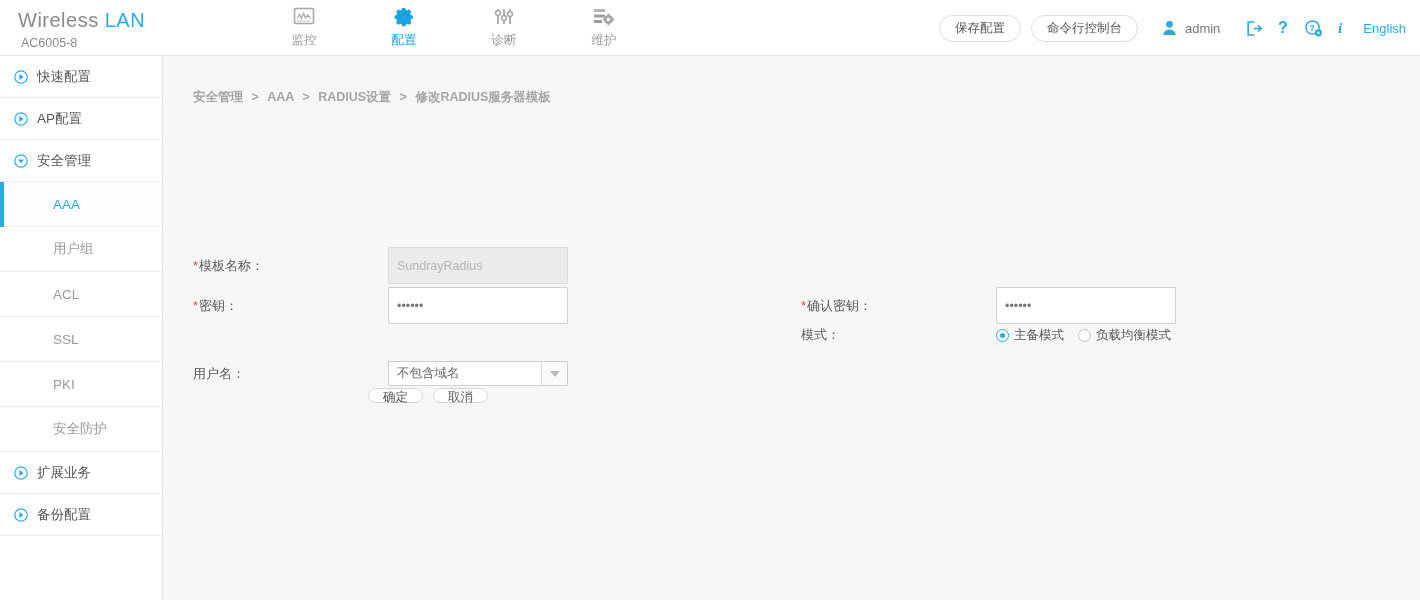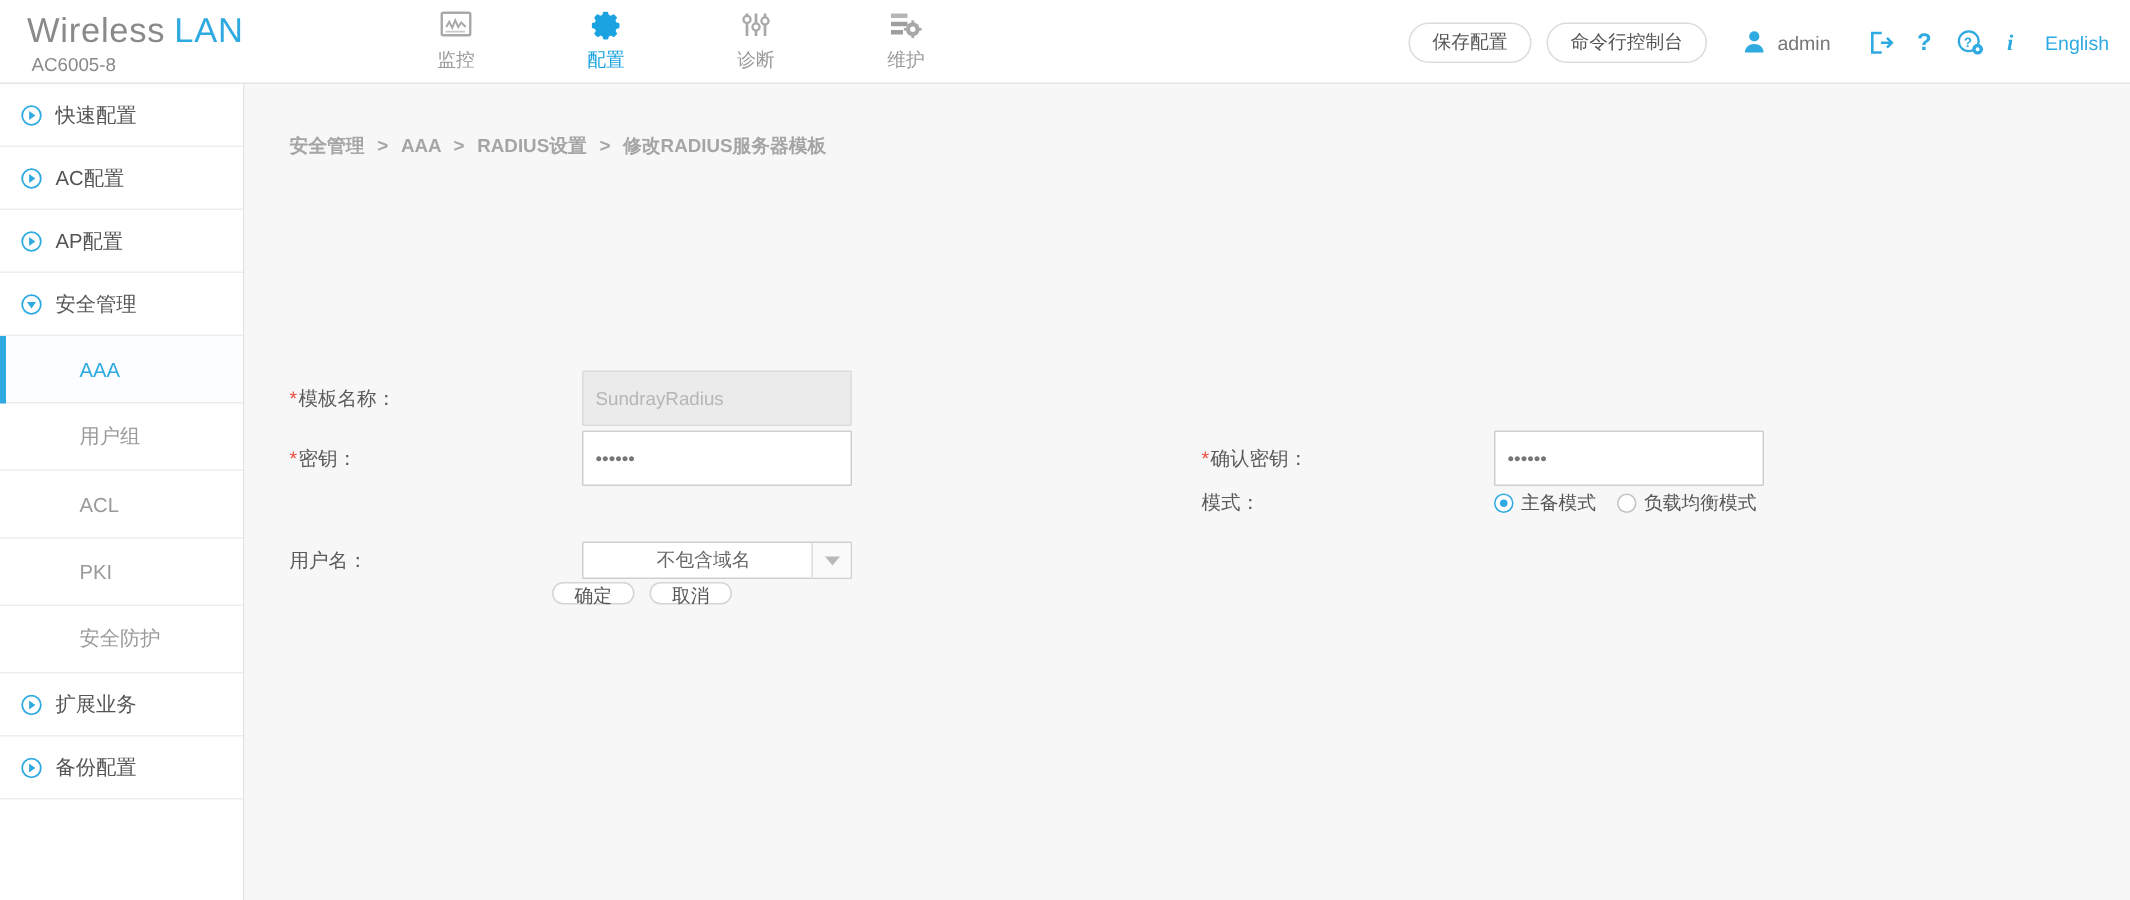--- a/index.html
+++ b/index.html
@@ -15,21 +15,21 @@
   
   .header {
     position: relative;
     height: 56px;
     background: #ffffff;
     border-bottom: 1px solid #e3e3e3;
     display: flex;
     align-items: flex-start;
   }
   .brand { width: 250px; padding: 4px 0 0 18px; }
-  .brand-title { font-size: 23px; font-weight: 400; color: #8a8a8a; letter-spacing: .5px; line-height: 32px; }
+  .brand-title { font-size: 20px; font-weight: 400; color: #8a8a8a; letter-spacing: .5px; line-height: 32px; }
   .brand-title .lan { color: #2eaae1; margin-left: 6px; }
   .brand-model { font-size: 12.5px; color: #8a8a8a; line-height: 14px; padding-left: 3px; }
 
   .topnav { display: flex; align-items: flex-end; gap: 44px; margin-left: 26px; padding-top: 3px; }
   .topnav-item {
     width: 56px;
     text-align: center;
     cursor: pointer;
     color: #9a9a9a;
   }
@@ -137,21 +137,21 @@
 
   .select-box {
     width: 180px; height: 25px;
     border: 1px solid #cfcfcf;
     background: #fff;
     display: flex; align-items: center;
     font-size: 12.5px; color: #666;
     cursor: pointer;
     border-radius: 1px;
   }
-  .select-box .val { padding-left: 8px; flex: 1; text-align: center; }
+  .select-box .val { padding-left: 8px; flex: 1; }
   .select-box .arrow {
     width: 26px; height: 23px;
     border-left: 1px solid #dcdcdc;
     background: #fafafa;
     display: flex; align-items: center; justify-content: center;
   }
   .tri-down {
     width: 0; height: 0;
     border-left: 5px solid transparent;
     border-right: 5px solid transparent;
@@ -306,29 +306,20 @@
     <div class="nav-row">
       <span class="caret">
         <svg width="14" height="14" viewBox="0 0 14 14">
             <circle cx="7" cy="7" r="6.2" fill="none" stroke="#2eaae1" stroke-width="1.2"></circle>
             <polygon points="5.4,4 9.6,7 5.4,10" fill="#2eaae1"></polygon>
           </svg>
       </span>
       <span>快速配置</span>
     </div>
 
-    <div class="nav-row">
-      <span class="caret">
-        <svg width="14" height="14" viewBox="0 0 14 14">
-            <circle cx="7" cy="7" r="6.2" fill="none" stroke="#2eaae1" stroke-width="1.2"></circle>
-            <polygon points="5.4,4 9.6,7 5.4,10" fill="#2eaae1"></polygon>
-          </svg>
-      </span>
-      <span>AC配置</span>
-    </div>
 
     <div class="nav-row">
       <span class="caret">
         <svg width="14" height="14" viewBox="0 0 14 14">
             <circle cx="7" cy="7" r="6.2" fill="none" stroke="#2eaae1" stroke-width="1.2"></circle>
             <polygon points="5.4,4 9.6,7 5.4,10" fill="#2eaae1"></polygon>
           </svg>
       </span>
       <span>AP配置</span>
     </div>
@@ -346,20 +337,23 @@
     <div class="nav-sub-wrap">
       <div class="nav-sub active">
         <span>AAA</span>
       </div>
     </div>
     <div class="nav-sub">
       <span>用户组</span>
     </div>
     <div class="nav-sub">
       <span>ACL</span>
+    </div>
+    <div class="nav-sub">
+      <span>SSL</span>
     </div>
     <div class="nav-sub">
       <span>PKI</span>
     </div>
     <div class="nav-sub">
       <span>安全防护</span>
     </div>
 
     <div class="nav-row">
       <span class="caret">

